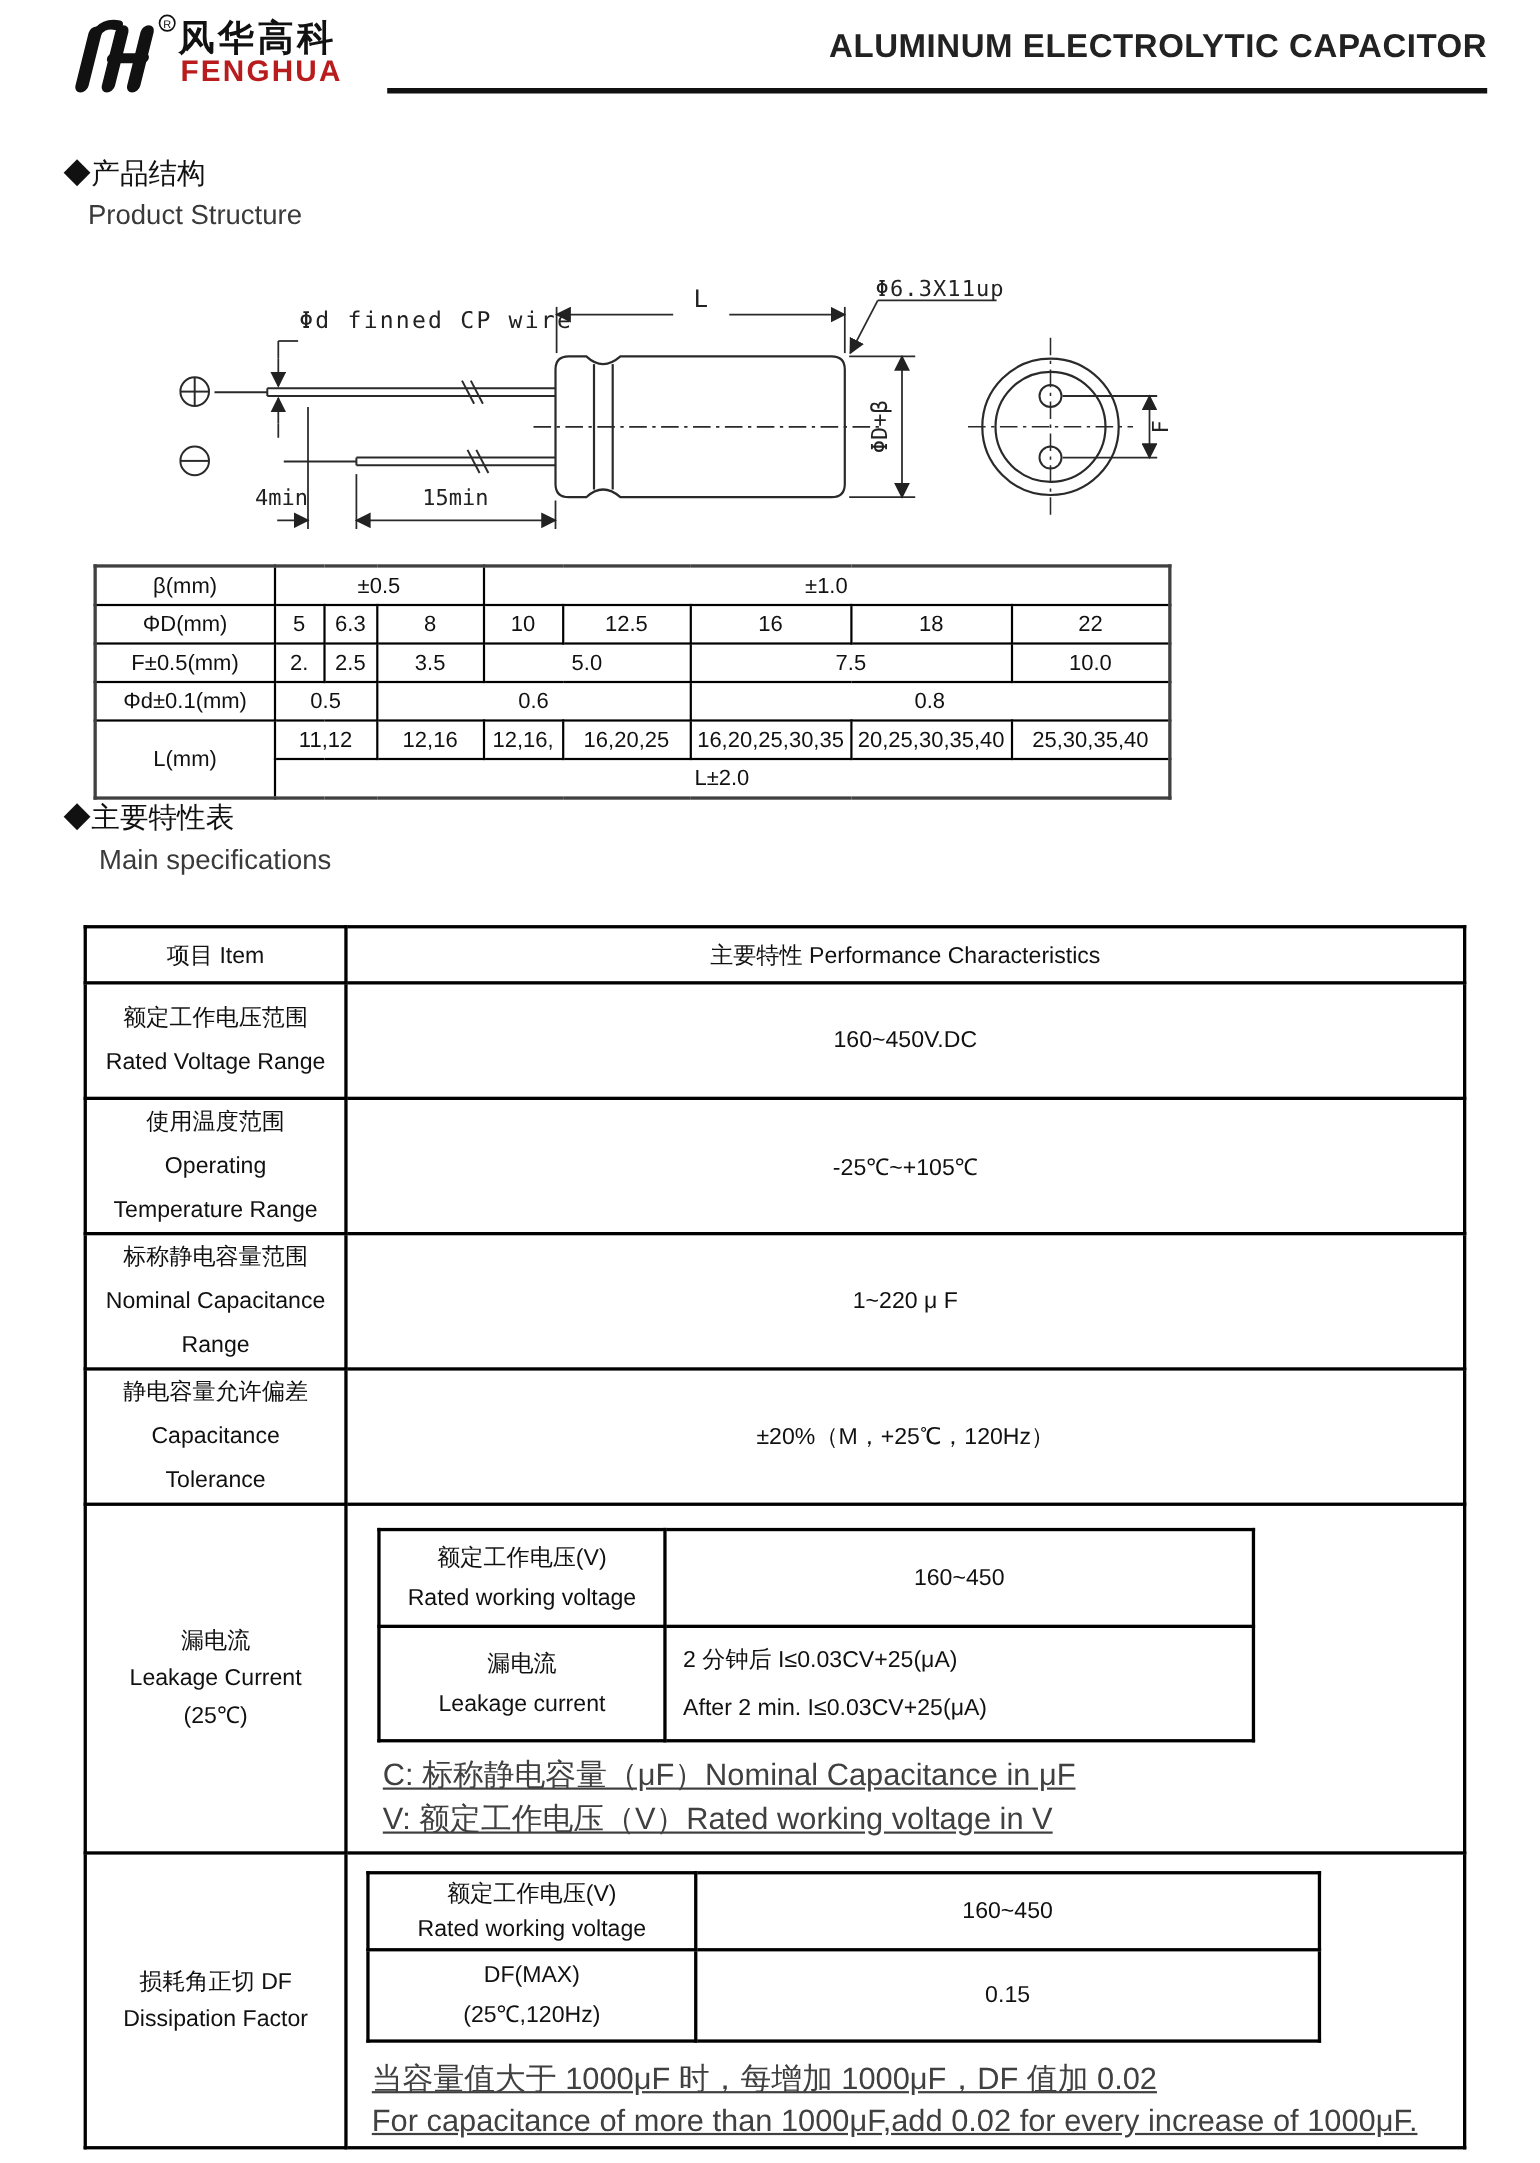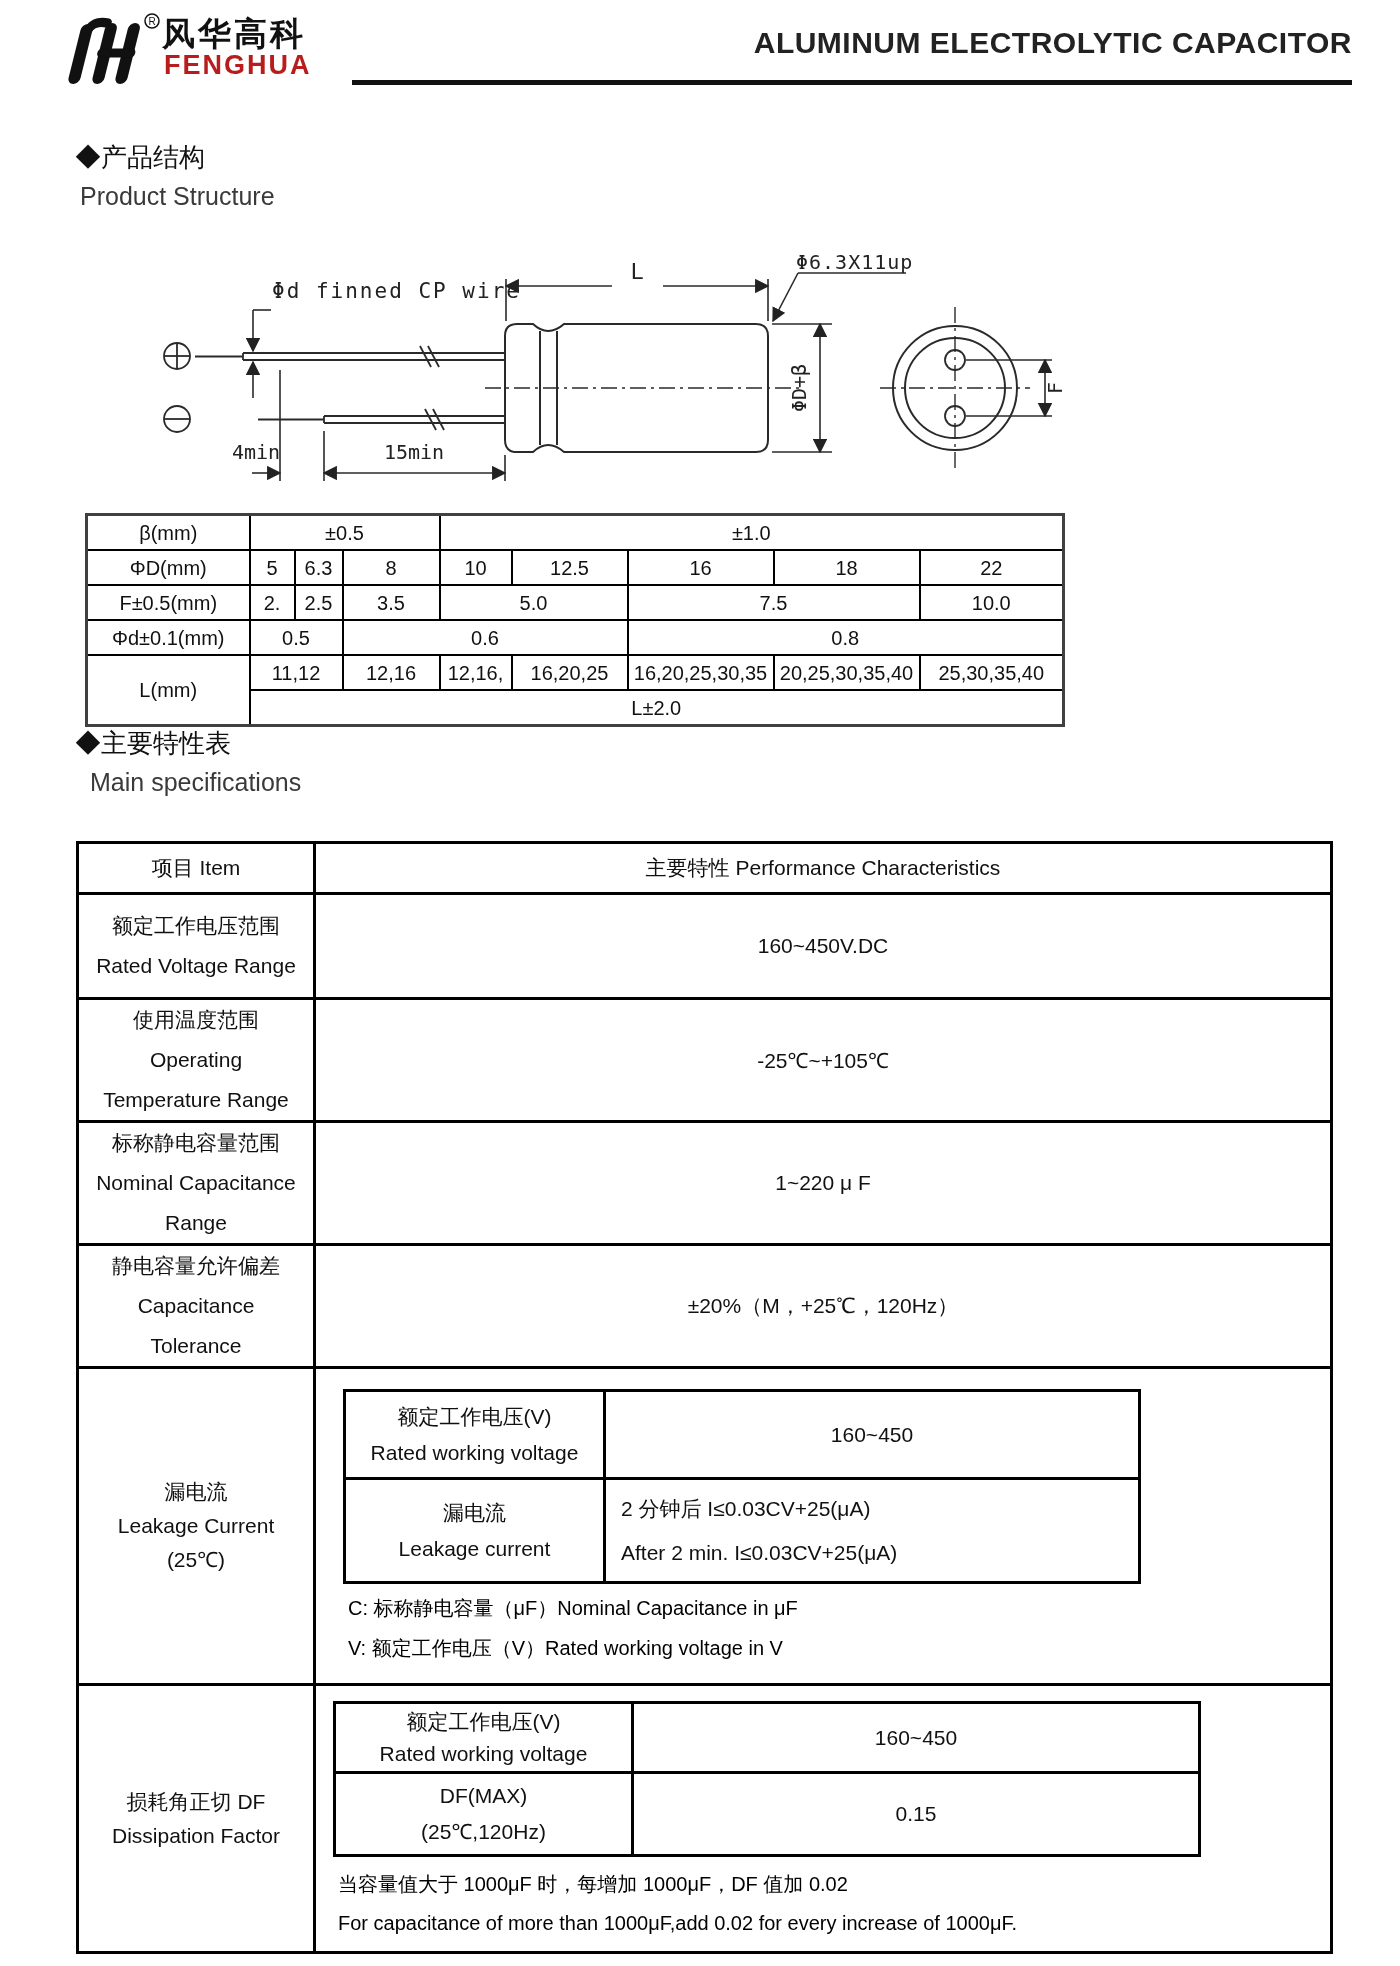--- a/index.html
+++ b/index.html
@@ -5,21 +5,21 @@
   html,body{margin:0;padding:0;background:#fff;}
   #page{position:relative;width:1400px;height:1966px;background:#ffffff;
         font-family:"Liberation Sans",sans-serif;color:#1a1a1a;overflow:hidden;}
   
   #logo{position:absolute;left:52px;top:12px;width:110px;height:74px;}
   #brand-cn{position:absolute;left:162px;top:12px;font-size:33px;font-weight:bold;letter-spacing:3px;color:#111;}
   #brand-en{position:absolute;left:164px;top:50px;font-size:27px;font-weight:600;letter-spacing:2px;color:#b91c1c;}
   #doc-title{position:absolute;right:48px;top:26px;font-size:30px;font-weight:bold;color:#222;letter-spacing:.5px;}
   #header-rule{position:absolute;left:352px;right:48px;top:80px;height:5px;background:#111;}
   
-  .sec-cn{position:absolute;font-size:26px;color:#111;margin-left:18px;}
+  .sec-cn{position:absolute;font-size:26px;color:#111;}
   .sec-en{position:absolute;font-size:25px;color:#3a3a3a;}
   #ps-cn{left:57px;top:140px;}
   #ps-en{left:80px;top:182px;}
   #ms-cn{left:57px;top:726px;}
   #ms-en{left:90px;top:768px;}
   
   #diagram{position:absolute;left:0;top:185px;}
   #diagram text{font-family:"DejaVu Sans Mono",monospace;fill:#222;}
   
   #dims{position:absolute;left:85px;top:513px;border-collapse:collapse;table-layout:fixed;
@@ -28,21 +28,21 @@
   #dims{border:3px solid #404040;}
   
   #spec{position:absolute;left:76px;top:817px;border-collapse:collapse;table-layout:fixed;
         width:1254px;font-size:21px;margin-top:24px;}
   #spec > tbody > tr > td{border:3px solid #000;padding:0;text-align:center;vertical-align:middle;color:#111;}
   .lblcell div{line-height:40px;}
   .tight div{line-height:34px;}
   .relcell{position:relative;}
   .nested{position:absolute;border-collapse:collapse;table-layout:fixed;font-size:21px;}
   .nested td{border:3px solid #000;text-align:center;vertical-align:middle;padding:0;color:#111;}
-  .note{position:absolute;font-size:20px;color:#000000;white-space:nowrap;text-align:left;}
+  .note{position:absolute;font-size:28px;color:#404040;white-space:nowrap;text-align:left;text-decoration:underline;}
   .lh38 div{line-height:36px;}
   .leftval{text-align:left !important;padding-left:15px !important;}
   .leftval div{line-height:44px;}
 </style>
 </head>
 <body>
 
 <div id="page">
 
   <svg id="logo" viewBox="0 0 110 74">

